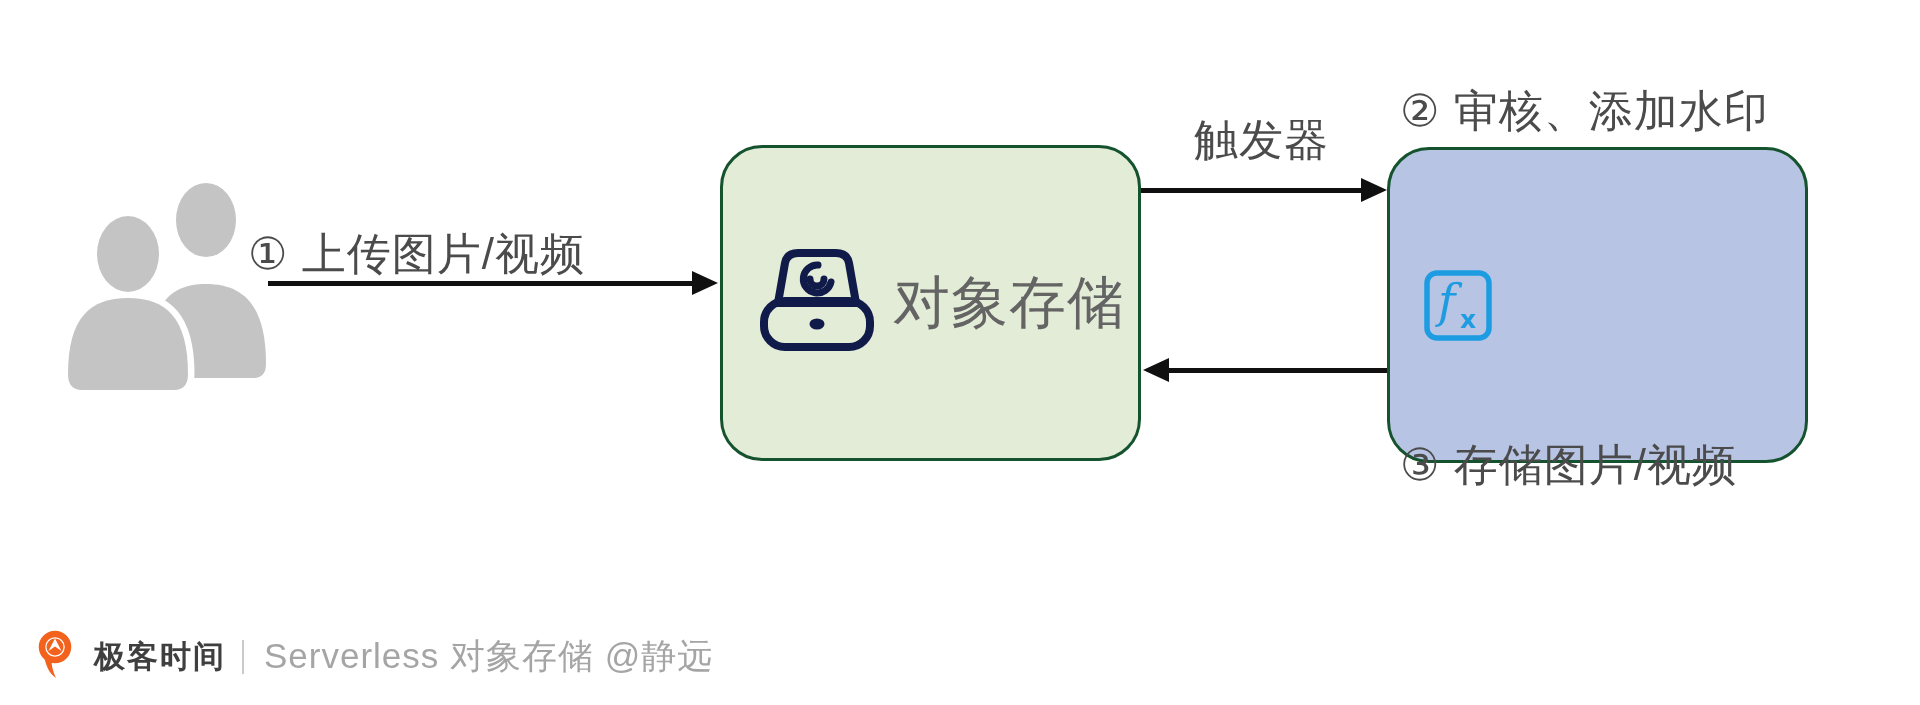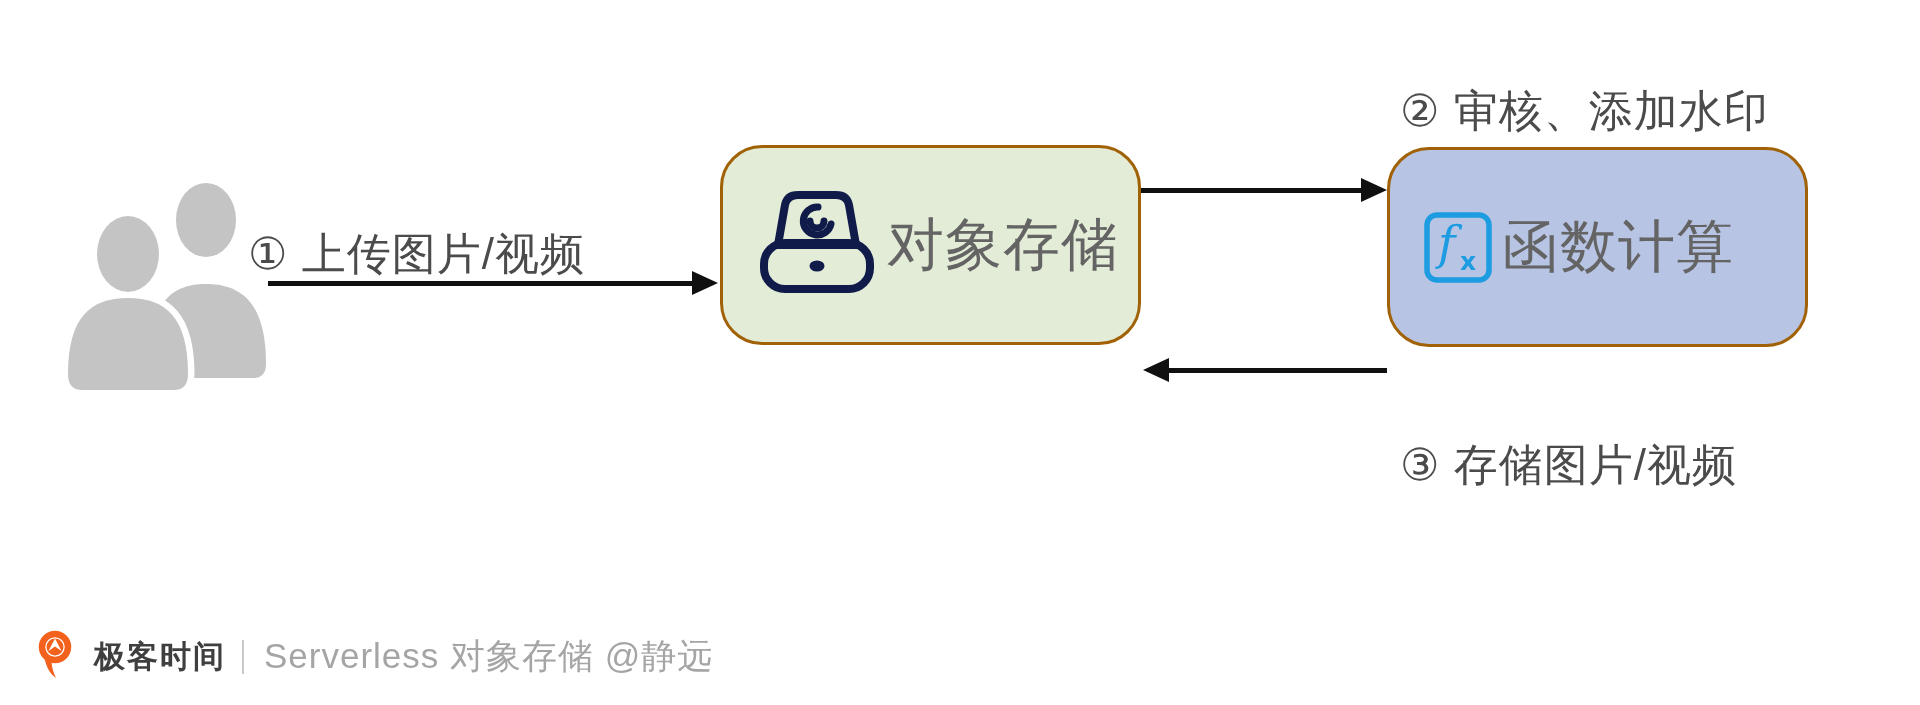--- a/index.html
+++ b/index.html
@@ -3,22 +3,22 @@
 <meta charset="utf-8">
 <style>
   html,body{margin:0;padding:0;background:#ffffff;}
   body{font-family:"Liberation Sans","DejaVu Sans",sans-serif;}
   .canvas{position:relative;width:1920px;height:705px;background:#ffffff;overflow:hidden;}
 
   
   .dlabel{position:absolute;color:#4b4b4b;font-size:44px;letter-spacing:1px;white-space:nowrap;}
 
   
-  .node{position:absolute;width:421px;height:200px;border:3px solid #a16207;border-radius:42px;
-        box-sizing:border-box;display:flex;align-items:center;padding-left:34px;gap:10px;}
+  .node{position:absolute;width:421px;height:316px;border:3px solid #14532d;border-radius:42px;
+        box-sizing:border-box;display:flex;align-items:center;padding-left:34px;gap:16px;}
   .node-oss{left:720px;top:145px;background:#e2ecd7;}
   .node-fc{left:1387px;top:147px;background:#b7c4e4;}
   .node-label{color:#646464;font-size:57px;letter-spacing:1px;white-space:nowrap;}
 
   
   .aline{position:absolute;height:5px;background:#101010;}
   .ahead-r{position:absolute;width:0;height:0;border-left:26px solid #101010;
            border-top:12px solid transparent;border-bottom:12px solid transparent;}
   .ahead-l{position:absolute;width:0;height:0;border-right:26px solid #101010;
            border-top:12px solid transparent;border-bottom:12px solid transparent;}
@@ -59,32 +59,32 @@
       </g>
       <g fill="none" stroke="#111b4a" stroke-width="7" stroke-linecap="round">
         <path d="M74,35 A14,14 0 1 1 61,18"></path>
         <path d="M67,32 A7,7 0 1 1 53,32"></path>
       </g>
       <ellipse cx="60" cy="77" rx="7.5" ry="5.5" fill="#111b4a"></ellipse>
     </svg>
     <div class="node-label">对象存储</div>
   </div>
 
+  <div class="dlabel" style="left:1194px;top:111px;">触发器</div>
   <div class="aline" style="left:1141px;top:188px;width:222px;"></div>
   <div class="ahead-r" style="left:1361px;top:178px;"></div>
 
   <div class="dlabel" style="left:1400px;top:82px;">② 审核、添加水印</div>
 
   <div class="node node-fc">
     <svg width="68" height="71" viewBox="0 0 68 71">
       <rect x="3" y="3" width="62" height="65" rx="10" fill="none" stroke="#1d9ce1" stroke-width="5.5"></rect>
       <text x="14" y="47" font-family="DejaVu Serif, serif" font-style="italic" font-size="47" fill="#1d9ce1">f</text>
       <text x="36" y="58" font-family="DejaVu Sans, sans-serif" font-weight="bold" font-size="25" fill="#1d9ce1">x</text>
     </svg>
-    <div class="node-label">函数计算</div>
   </div>
 
   <div class="aline" style="left:1165px;top:368px;width:222px;"></div>
   <div class="ahead-l" style="left:1143px;top:358px;"></div>
   <div class="dlabel" style="left:1400px;top:436px;">③ 存储图片/视频</div>
 
   <div class="footer">
     <svg width="38" height="53" viewBox="0 0 38 53">
       <circle cx="19" cy="17" r="13" fill="none" stroke="#f2621d" stroke-width="6.5"></circle>
       <path d="M8,26 C10,37 14,44 20,48 C16,39 15,33 16,28 Z" fill="#f2621d"></path>

